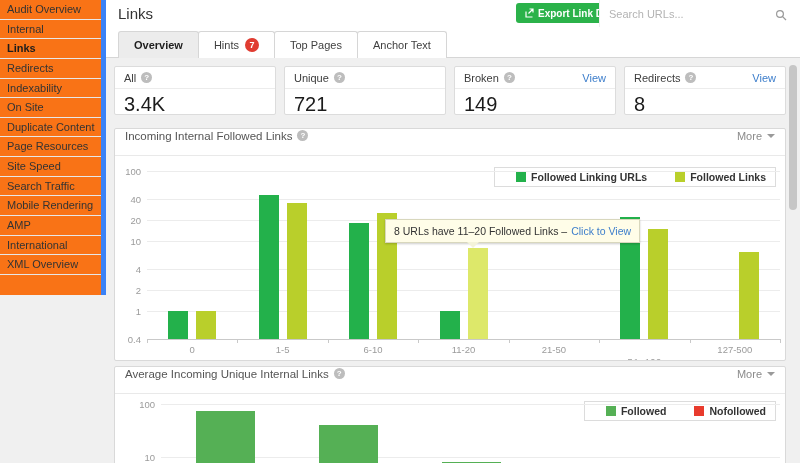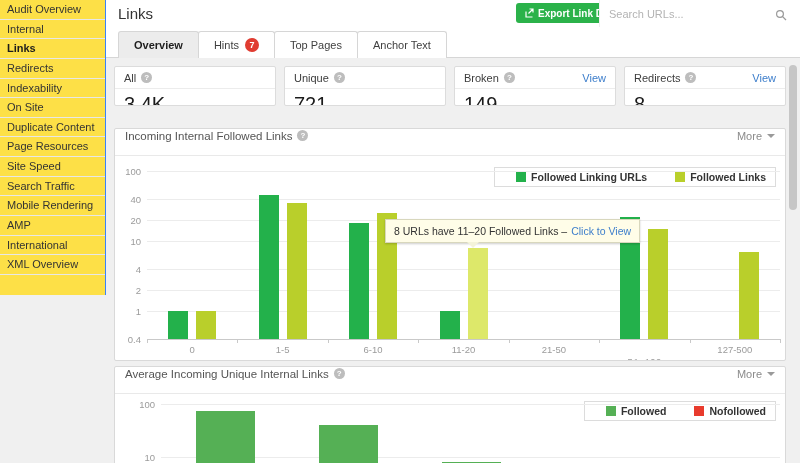--- a/index.html
+++ b/index.html
@@ -1,40 +1,40 @@
 <!DOCTYPE html>
 <html><head>
 <meta charset="utf-8">
 <style>
   html,body{margin:0;padding:0;}
   body{font-family:"Liberation Sans",sans-serif;}
   #page{position:relative;width:800px;height:463px;overflow:hidden;background:#f0f0f0;}
 
   
-  #sidebar{position:absolute;left:0;top:0;width:106px;height:295px;background:#fde047;border-right:1px solid #3b82f6;box-sizing:border-box;}
+  #sidebar{position:absolute;left:0;top:0;width:106px;height:295px;background:#f97316;border-right:5px solid #3b82f6;box-sizing:border-box;}
   .sb-item{height:19.65px;line-height:19.65px;border-bottom:1px solid #e7e7e7;box-sizing:border-box;padding-left:7px;font-size:11px;color:#333;white-space:nowrap;overflow:hidden;cursor:pointer;}
   .sb-item.sel{font-weight:bold;color:#1c1c1c;}
 
   
   #topbar{position:absolute;left:106px;top:0;width:694px;height:58px;background:#fff;border-bottom:1px solid #d6d6d6;box-sizing:border-box;}
   #page-title{position:absolute;left:12px;top:5px;font-size:15px;color:#333;}
   #export-btn{position:absolute;left:410px;top:3px;height:20px;background:#2bb24a;border:none;border-radius:3px;color:#fff;font-size:10px;font-weight:bold;font-family:"Liberation Sans",sans-serif;display:flex;align-items:center;gap:4px;padding:0 8px;cursor:pointer;}
   #search-wrap{position:absolute;right:0;top:0;width:200px;height:27px;border-left:1px solid #efefef;}
   #search-input{width:100%;height:100%;border:none;outline:none;font-size:11px;padding:0 26px 0 9px;box-sizing:border-box;color:#555;font-family:"Liberation Sans",sans-serif;}
   #search-input::placeholder{color:#b3b3b3;}
   #search-icon{position:absolute;right:13px;top:7px;}
 
   
   #tab-bar{position:absolute;left:12px;top:31px;height:27px;display:flex;}
   .tab{height:27px;box-sizing:border-box;border:1px solid #d6d6d6;border-bottom:none;border-radius:3px 3px 0 0;padding:0 15px;display:flex;align-items:center;font-size:11px;color:#3f3f3f;background:#fff;margin-right:-1px;cursor:pointer;}
   .tab.active{background:#ececec;font-weight:bold;color:#1e1e1e;}
   .badge{margin-left:6px;min-width:14px;height:14px;border-radius:8px;background:#e03c31;color:#fff;font-size:9px;font-weight:bold;display:flex;align-items:center;justify-content:center;padding:0 2px;box-sizing:border-box;}
 
   
-  #cards-row{position:absolute;left:114px;top:66px;width:672px;height:40px;display:flex;gap:8px;}
+  #cards-row{position:absolute;left:114px;top:66px;width:672px;height:49px;display:flex;gap:8px;}
   .card{flex:1;background:#fff;border:1px solid #dcdcdc;border-radius:2px;box-sizing:border-box;overflow:hidden;}
   .card-top{height:21px;border-bottom:1px solid #ececec;display:flex;align-items:center;padding:0 9px;font-size:11px;color:#3c3c3c;}
   .help{width:11px;height:11px;border-radius:50%;background:#bdbdbd;color:#fff;font-size:8px;font-weight:bold;display:inline-flex;align-items:center;justify-content:center;margin-left:5px;flex:none;}
   .view{margin-left:auto;color:#3d7ecb;font-size:11px;cursor:pointer;}
   .card-val{font-size:20px;color:#1b1b1b;padding:4px 9px 0;}
 
   
   .panel{position:absolute;left:114px;width:672px;background:#fff;border:1px solid #d9d9d9;border-radius:2px;box-sizing:border-box;overflow:hidden;}
   #panel1{top:128px;height:233px;}
   #panel2{top:366px;height:110px;}

